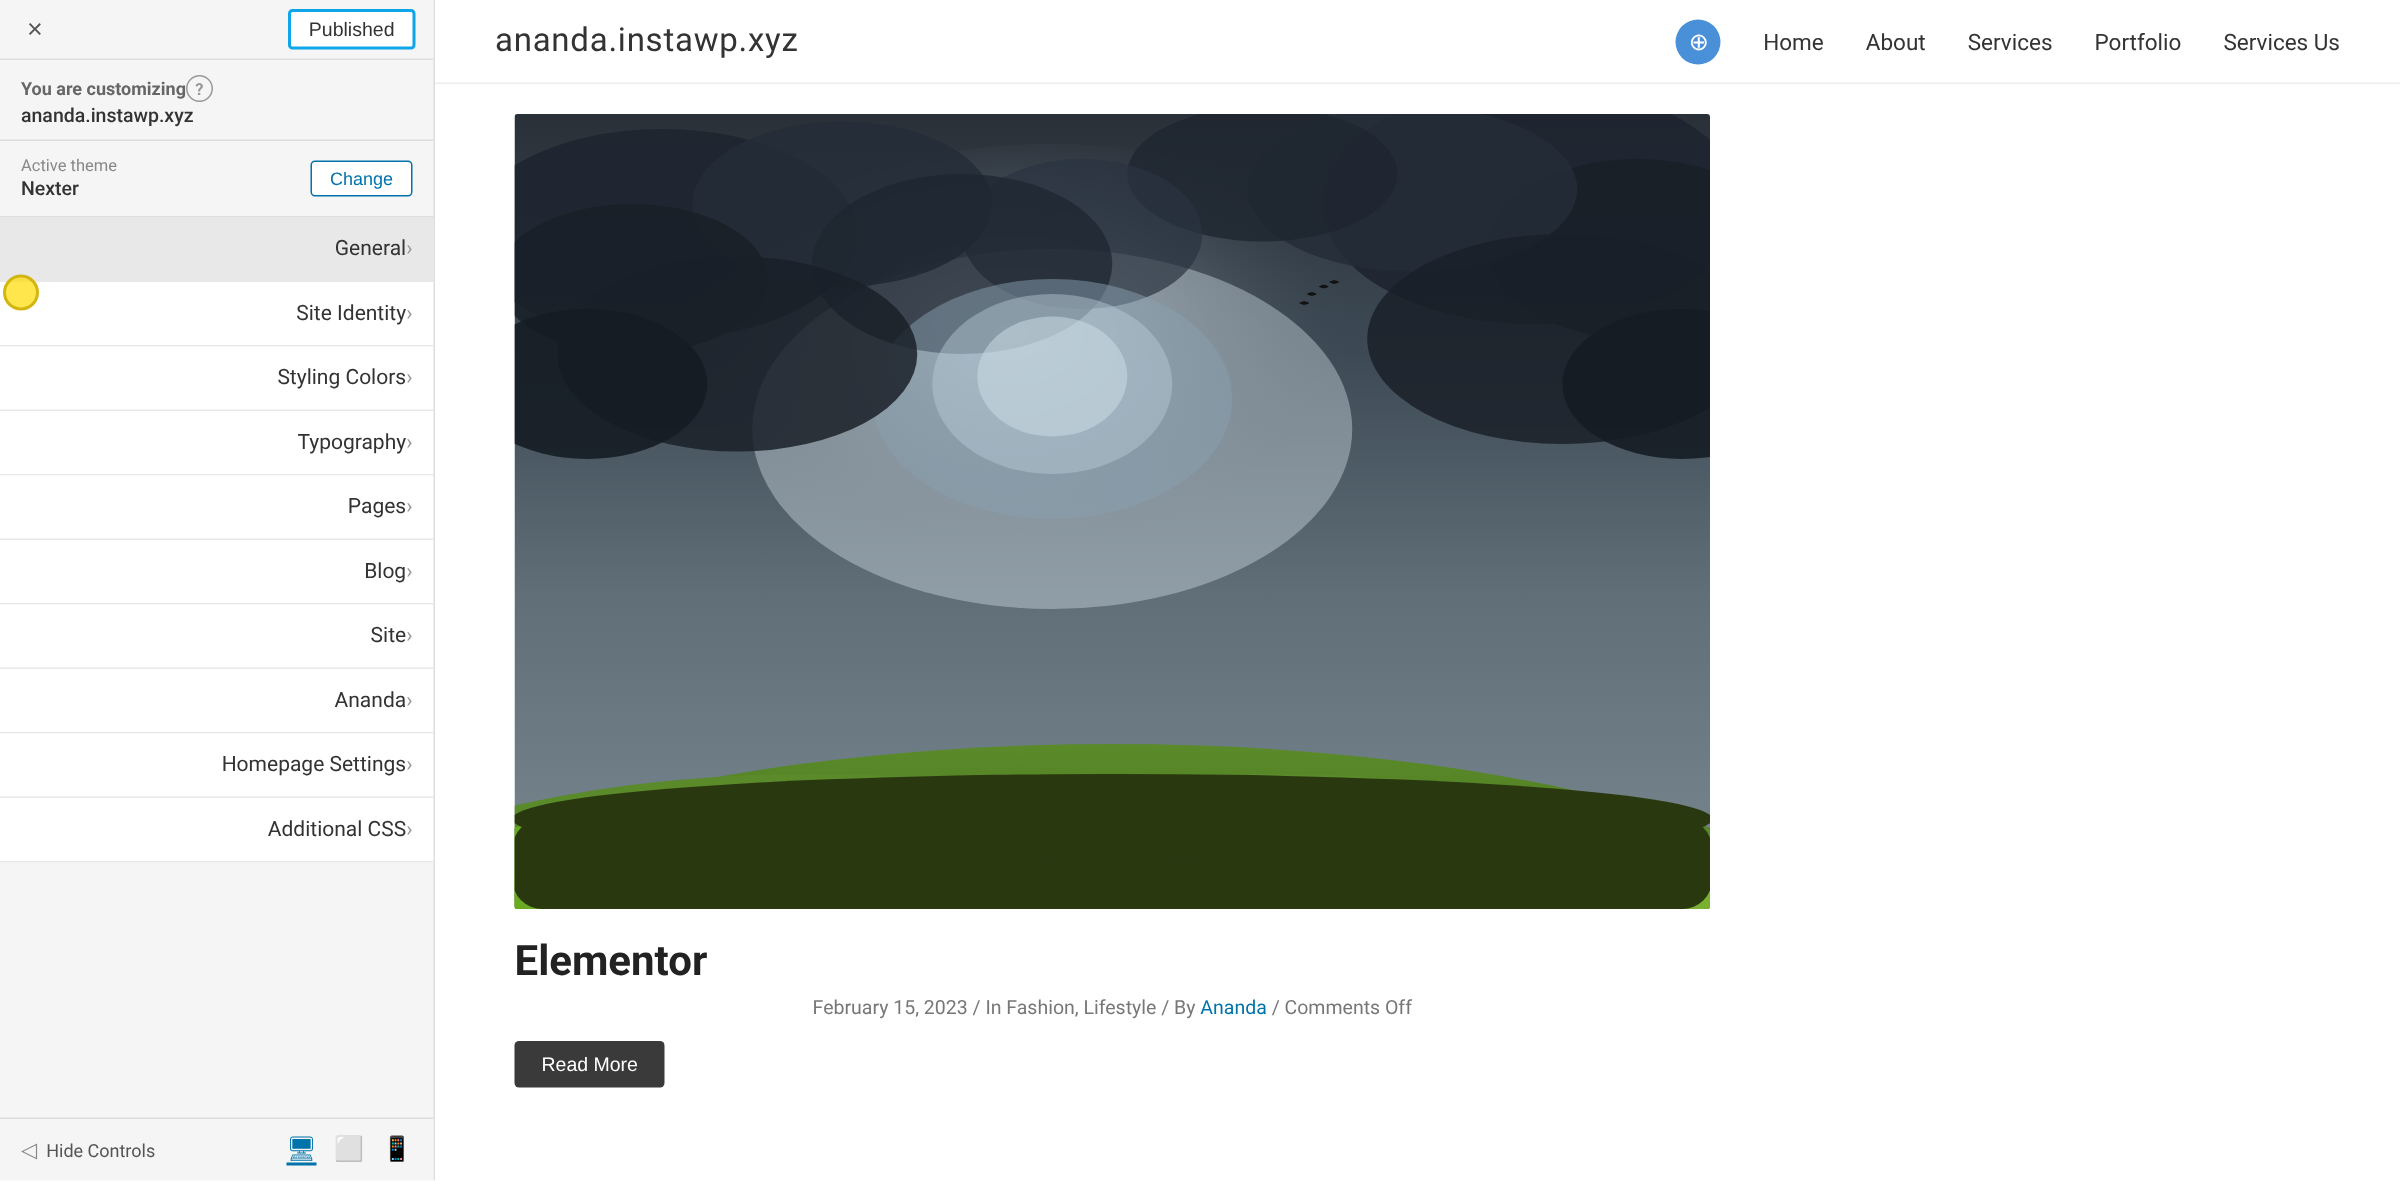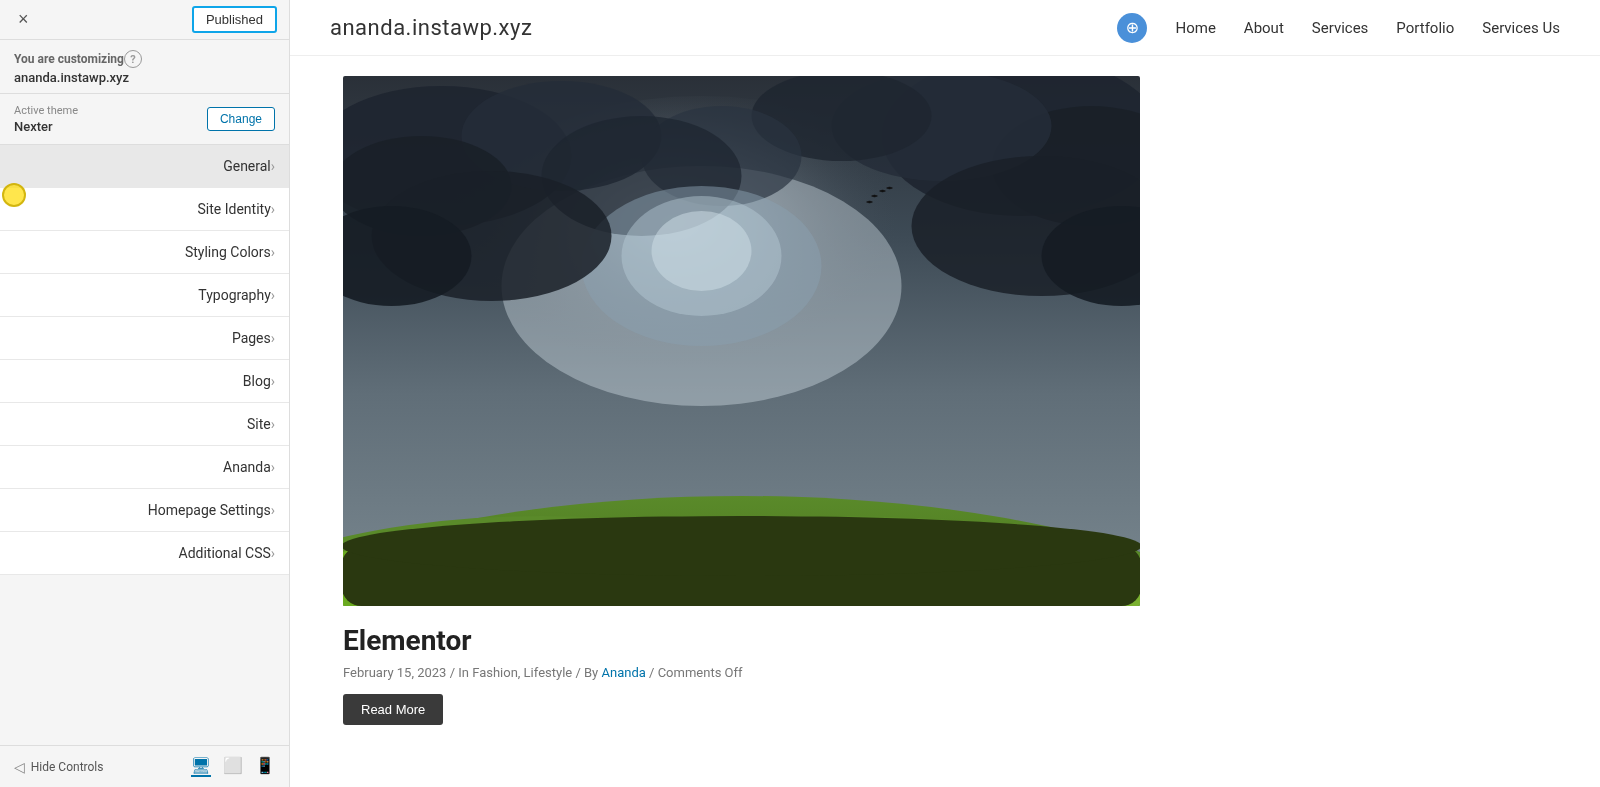--- a/index.html
+++ b/index.html
@@ -241,20 +241,21 @@
       font-weight: 700;
       color: #222;
       margin-top: 18px;
       margin-bottom: 8px;
     }
 
     .post-meta {
       font-size: 13px;
       color: #777;
       margin-bottom: 14px;
+      text-align: center;
     }
     .post-meta a {
       color: #0073aa;
       text-decoration: none;
     }
 
     .post-read-more {
       display: inline-block;
       background: #3a3a3a;
       color: #fff;

